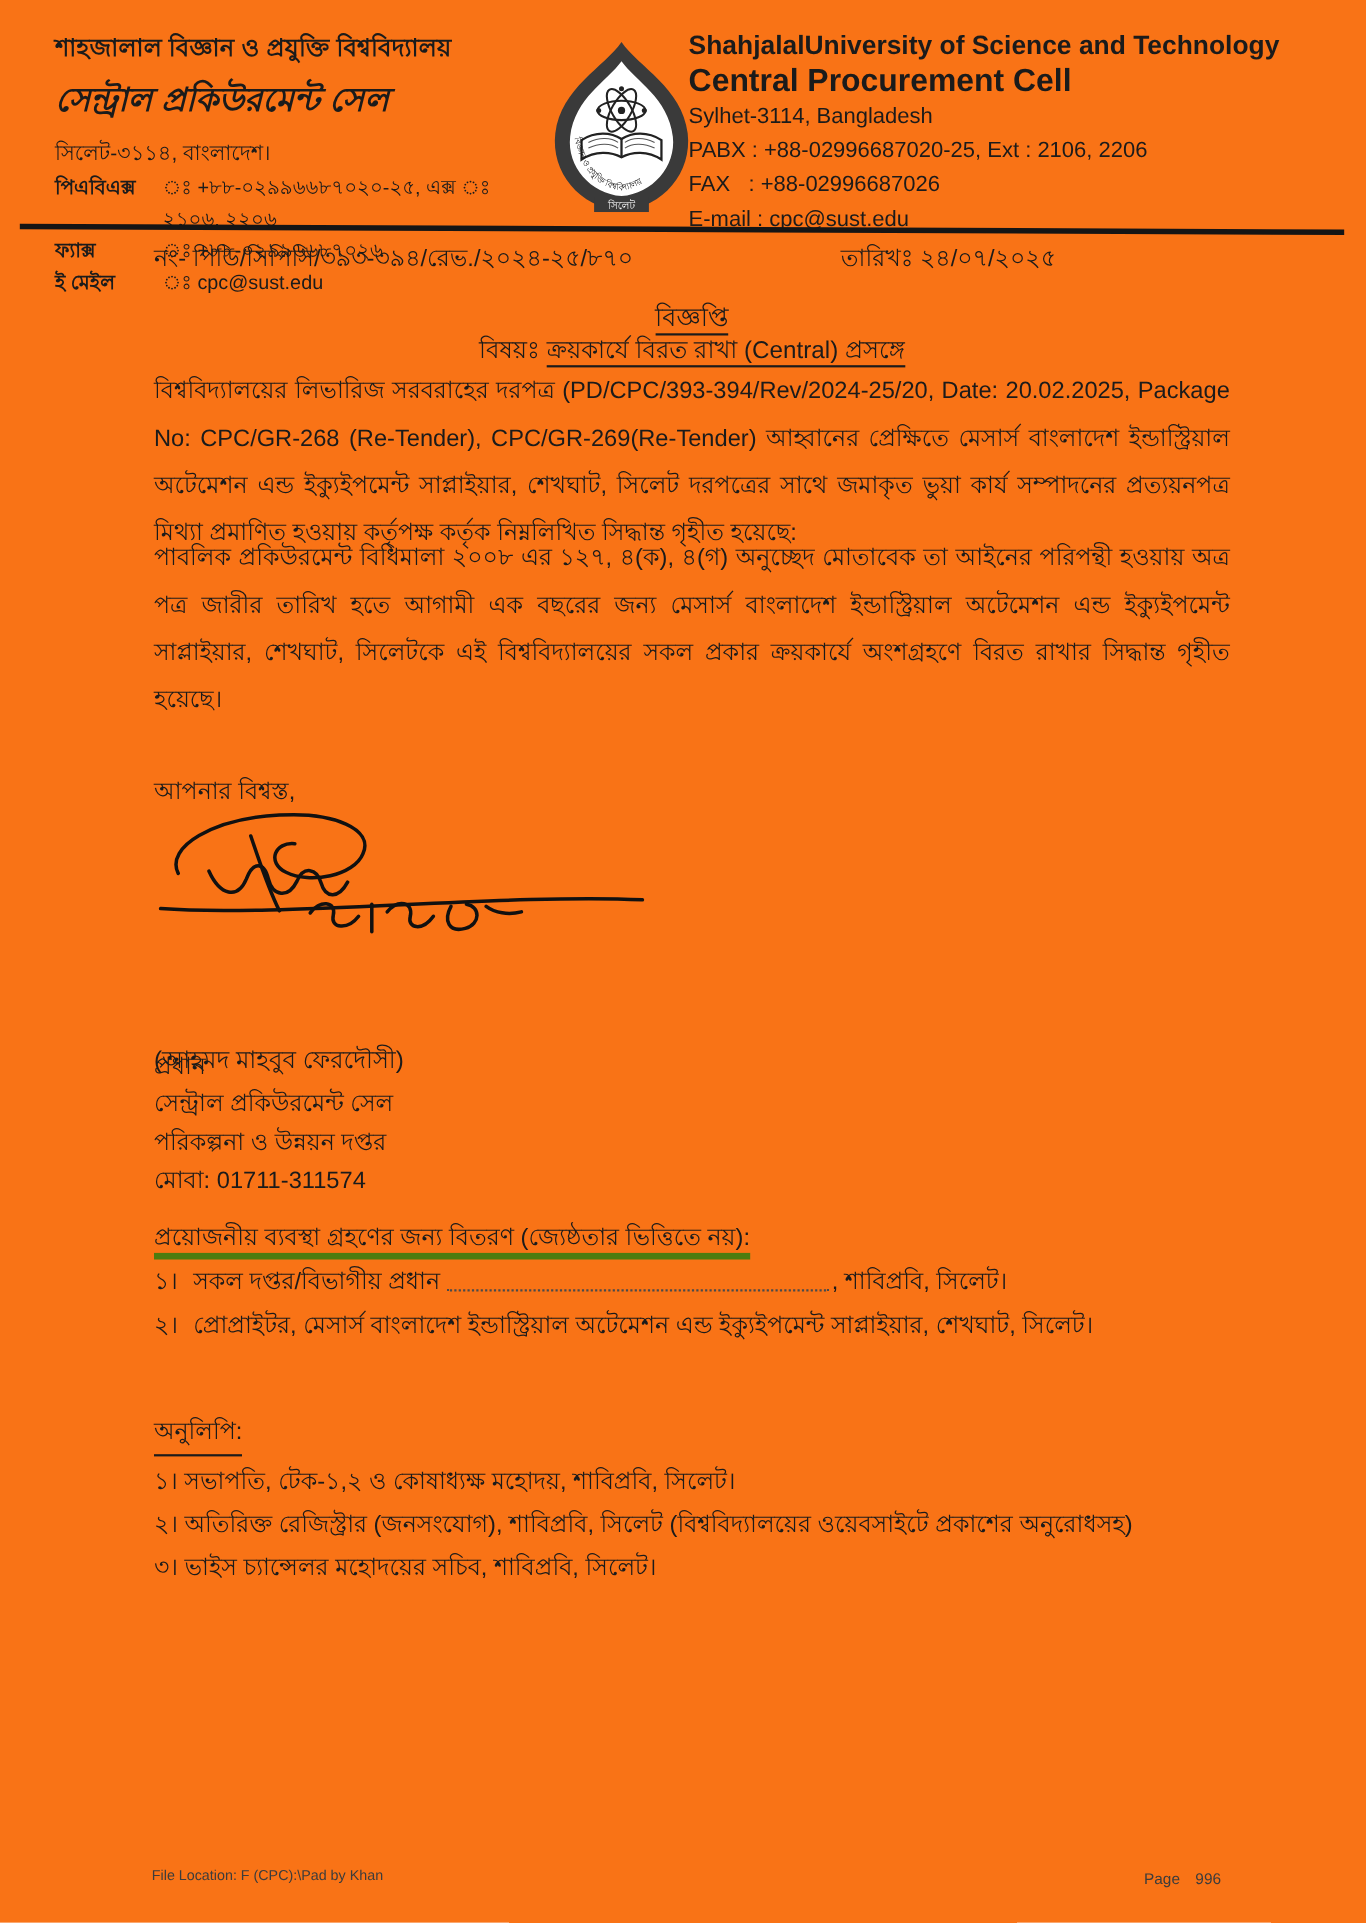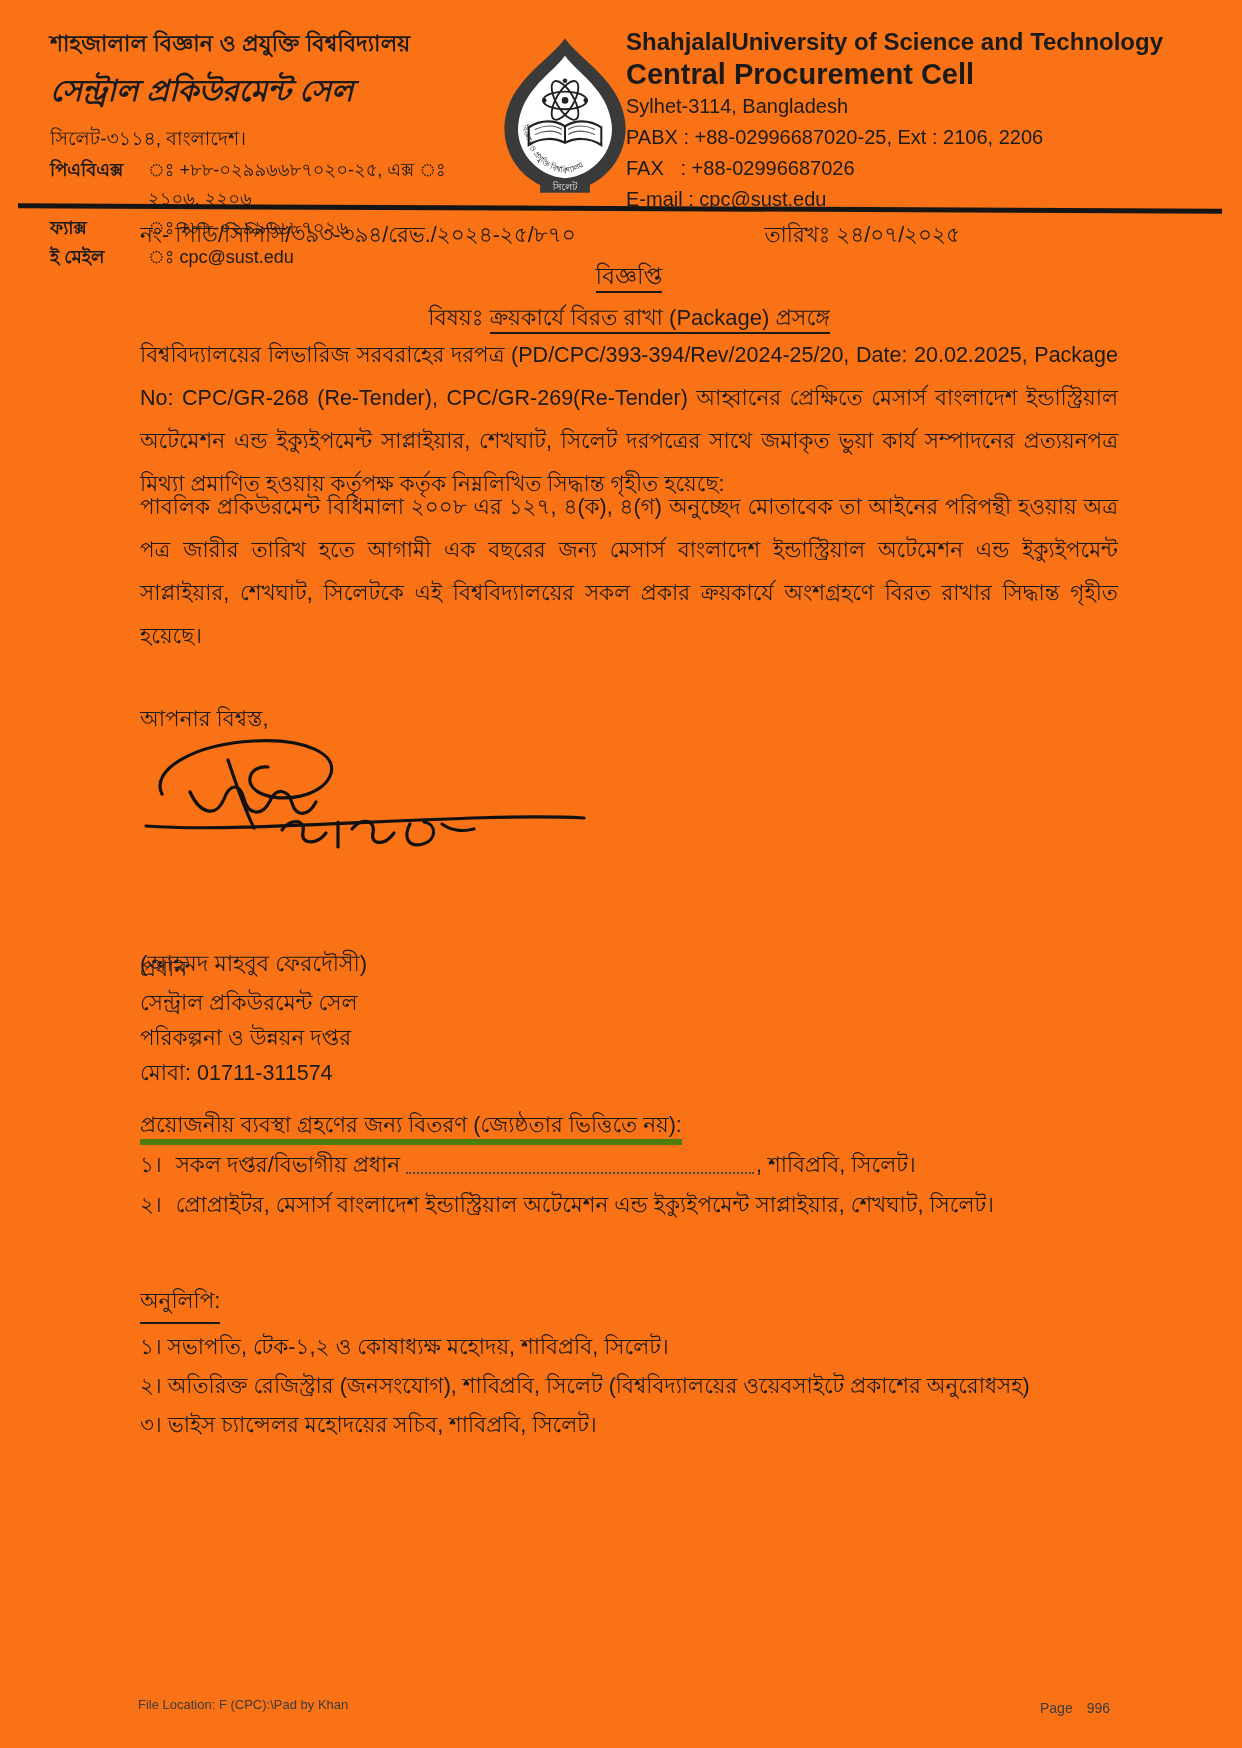--- a/index.html
+++ b/index.html
@@ -25,21 +25,21 @@
   .hdr-right .ln { font-size:20px; line-height:31px; white-space:pre-wrap; }
   .hdr-right .ln:first-of-type { margin-top:5px; }
 
   .divider { position:absolute; left:18px; top:206px; width:1204px; height:5px; background:#151515; transform:rotate(0.25deg); }
 
   
   .sec { position:absolute; left:140px; width:978px; font-size:21.5px; }
   .ref-row { top:218px; display:flex; justify-content:space-between; }
   .ref-row .date { margin-right:158px; }
 
-  .title-line { top:258px; text-align:center; font-size:23px; }
+  .title-line { top:270px; text-align:center; font-size:23px; }
   .title-line .u { border-bottom:2px solid #1b1b1b; padding-bottom:2px; }
 
   .subject-line { top:300px; text-align:center; font-size:22px; }
   .subject-line .u { border-bottom:2px solid #1b1b1b; padding-bottom:2px; }
 
   .para { line-height:43px; text-align:justify; }
   .para1 { top:334px; }
   .para2 { top:486px; }
   .para3 { top:646px; }
 
@@ -138,21 +138,21 @@
   <div class="sec ref-row">
     <span class="ref">নং- পিডি/সিপিসি/৩৯৩-৩৯৪/রেভ./২০২৪-২৫/৮৭০</span>
     <span class="date">তারিখঃ ২৪/০৭/২০২৫</span>
   </div>
 
   <div class="sec title-line">
     <span class="u">বিজ্ঞপ্তি</span>
   </div>
 
   <div class="sec subject-line">
-    <span>বিষয়ঃ </span><span class="u">ক্রয়কার্যে বিরত রাখা (Package) প্রসঙ্গে</span>
+    <span>বিষয়ঃ </span><span class="u">ক্রয়কার্যে বিরত রাখা (Central) প্রসঙ্গে</span>
   </div>
 
   <div class="sec para para1">বিশ্ববিদ্যালয়ের লিভারিজ সরবরাহের দরপত্র (PD/CPC/393-394/Rev/2024-25/20, Date: 20.02.2025, Package No: CPC/GR-268 (Re-Tender), CPC/GR-269(Re-Tender) আহ্বানের প্রেক্ষিতে মেসার্স বাংলাদেশ ইন্ডাস্ট্রিয়াল অটেমেশন এন্ড ইক্যুইপমেন্ট সাপ্লাইয়ার, শেখঘাট, সিলেট দরপত্রের সাথে জমাকৃত ভুয়া কার্য সম্পাদনের প্রত্যয়নপত্র মিথ্যা প্রমাণিত হওয়ায় কর্তৃপক্ষ কর্তৃক নিম্নলিখিত সিদ্ধান্ত গৃহীত হয়েছে:</div>
   <div class="sec para para2">পাবলিক প্রকিউরমেন্ট বিধিমালা ২০০৮ এর ১২৭, ৪(ক), ৪(গ) অনুচ্ছেদ মোতাবেক তা আইনের পরিপন্থী হওয়ায় অত্র পত্র জারীর তারিখ হতে আগামী এক বছরের জন্য মেসার্স বাংলাদেশ ইন্ডাস্ট্রিয়াল অটেমেশন এন্ড ইক্যুইপমেন্ট সাপ্লাইয়ার, শেখঘাট, সিলেটকে এই বিশ্ববিদ্যালয়ের সকল প্রকার ক্রয়কার্যে অংশগ্রহণে বিরত রাখার সিদ্ধান্ত গৃহীত হয়েছে।</div>
 
   <div class="sec closing">আপনার বিশ্বস্ত,</div>
 
   <svg class="sig-svg" viewBox="0 0 490 120">
     <g stroke="#111" stroke-width="3.2" fill="none" stroke-linecap="round">
       <path d="M30,62 C18,38 62,12 122,9 C172,6 208,22 198,44 C190,64 150,72 128,61 C110,52 118,33 136,35"></path>

